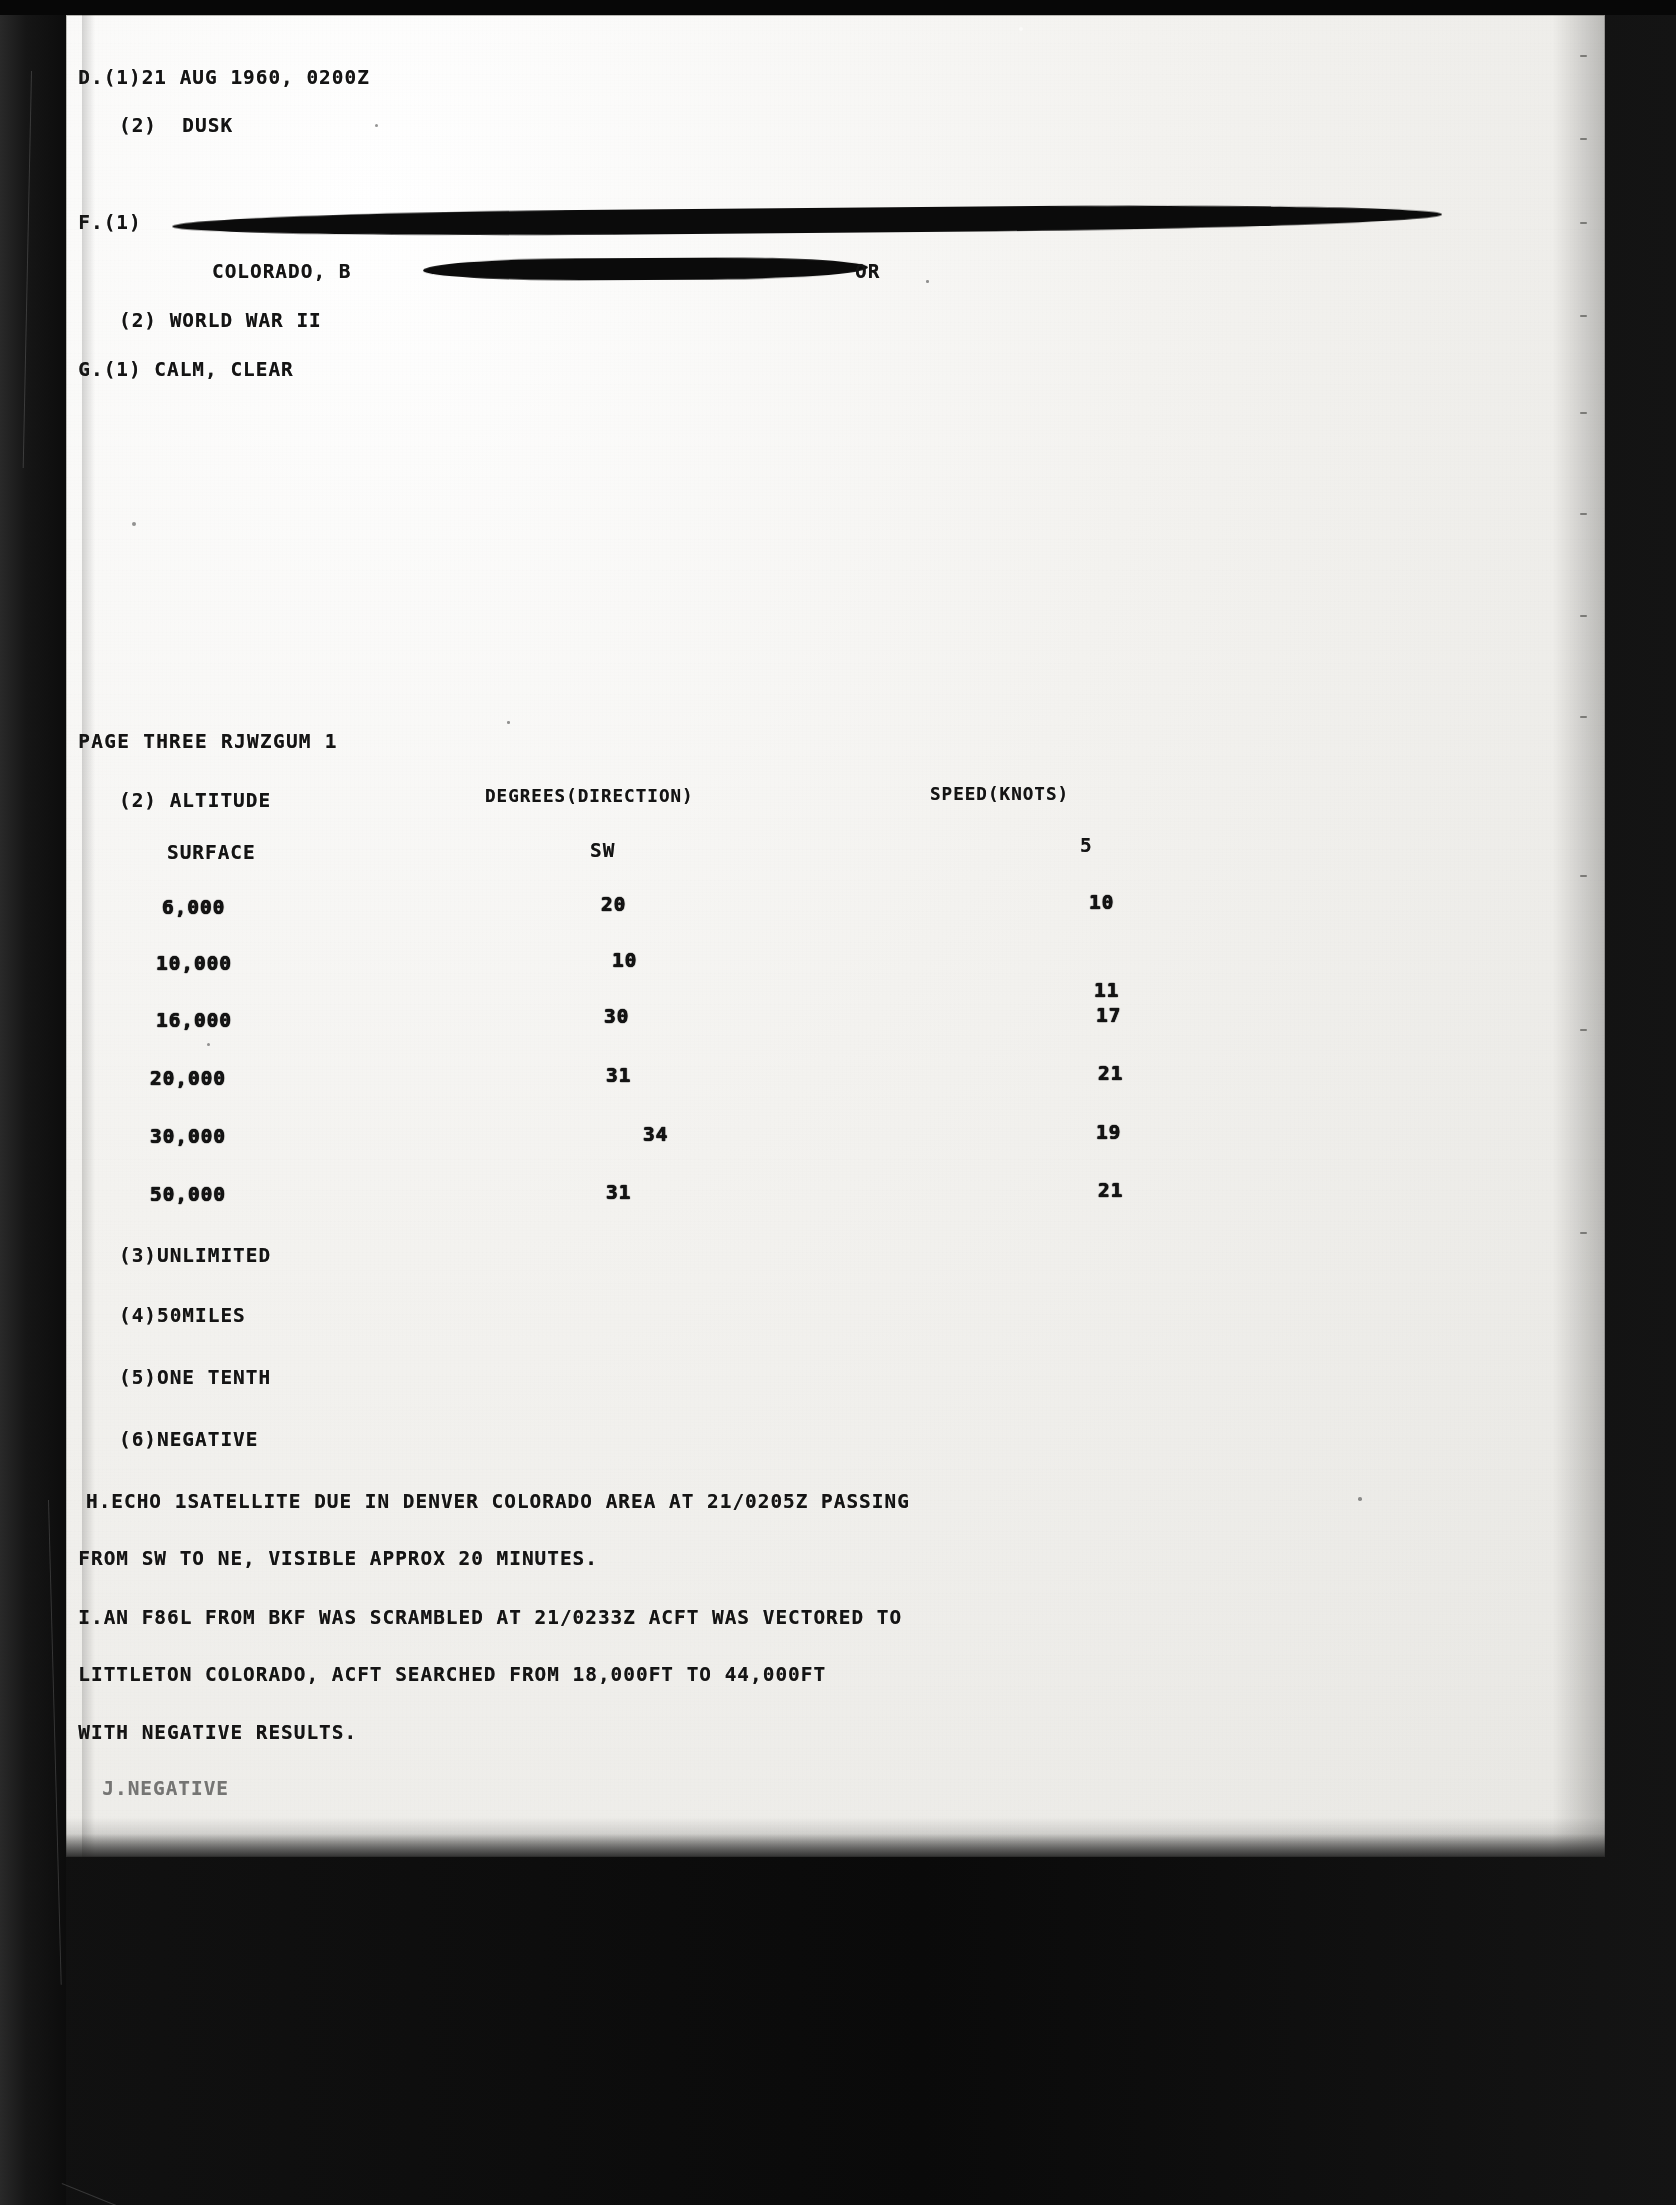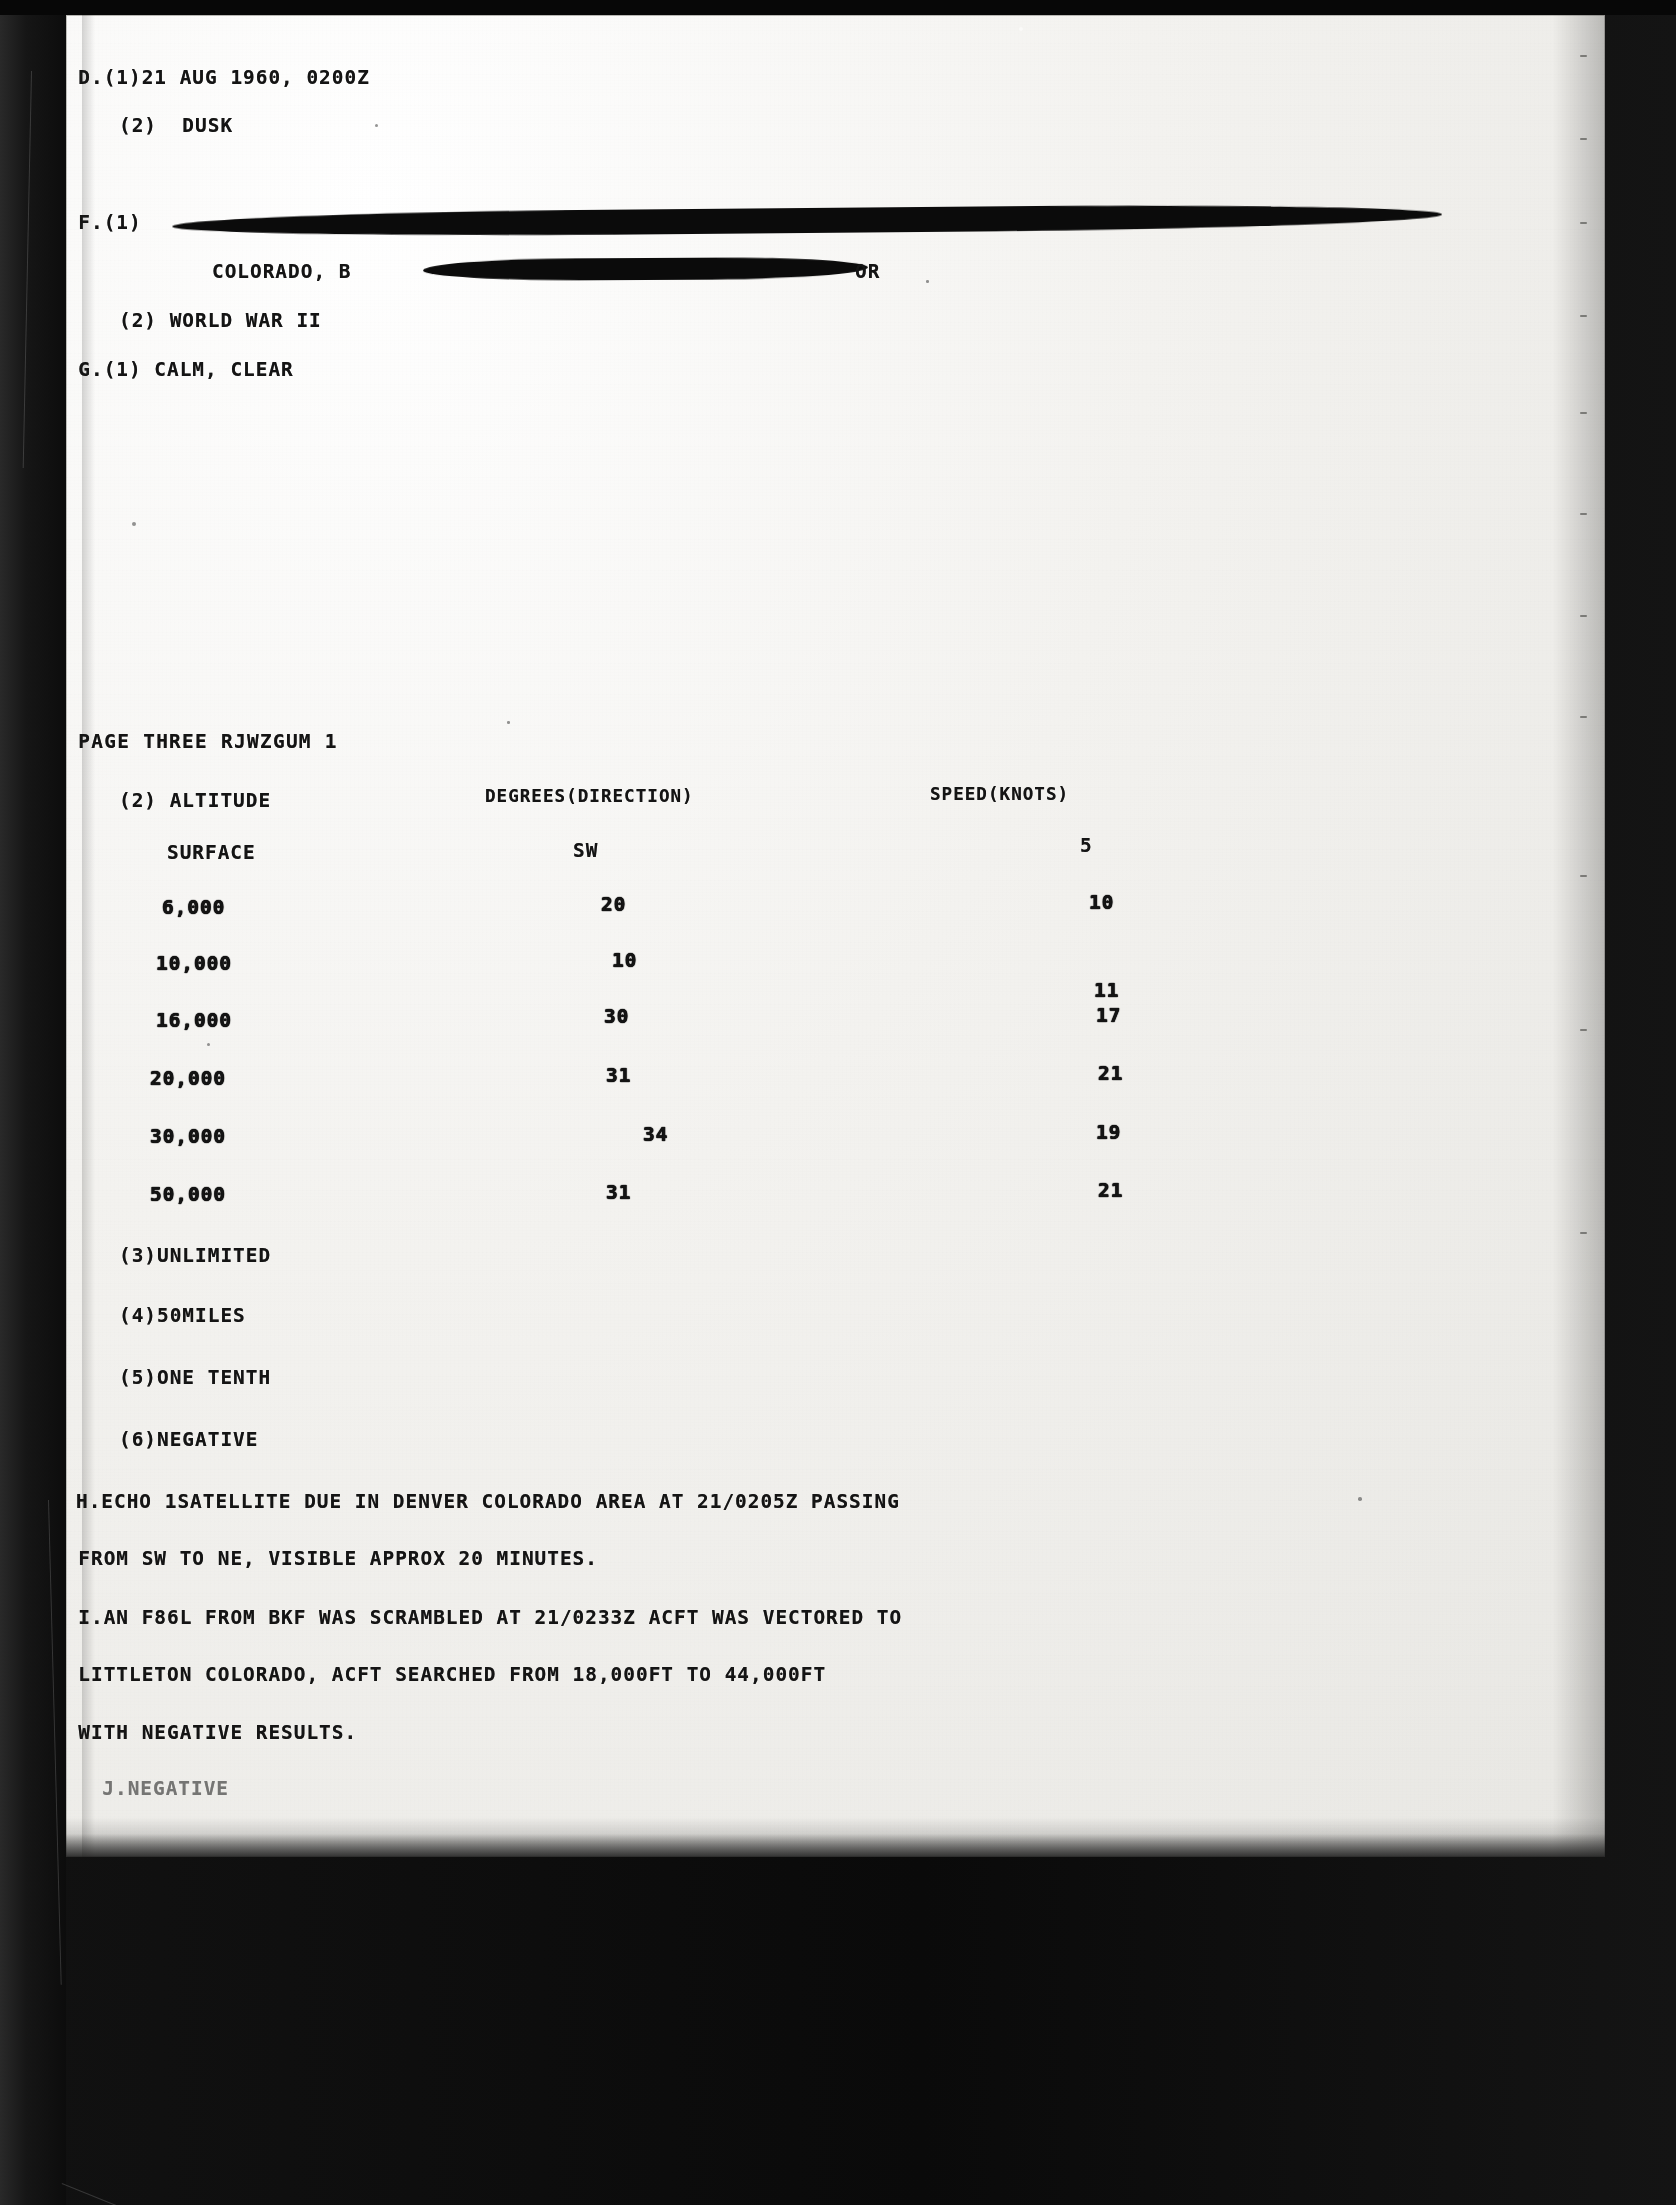--- a/index.html
+++ b/index.html
@@ -178,21 +178,21 @@
     <div class="tw" style="left:53px; top:296px;">(2) WORLD WAR II</div>
     <div class="tw" style="left:12.3px;  top:345px;">G.(1) CALM, CLEAR</div>
 
     <div class="tw hdr" style="left:12.3px; top:717px;">PAGE THREE RJWZGUM 1</div>
 
     <div class="tw" style="left:53px; top:776px;">(2) ALTITUDE</div>
     <div class="tw sm" style="left:419px;  top:773px;">DEGREES(DIRECTION)</div>
     <div class="tw sm" style="left:864px; top:771px;">SPEED(KNOTS)</div>
 
     <div class="tw" style="left:101px;  top:828px;">SURFACE</div>
-    <div class="tw" style="left:507px; top:826px;text-align:right;">SW</div>
+    <div class="tw" style="left:524px; top:826px;text-align:right;">SW</div>
     <div class="tw" style="left:1014px; top:821px;">5</div>
 
     <div class="tw inked" style="left:96px;  top:883px;">6,000</div>
     <div class="tw inked" style="left:535px; top:880px;">20</div>
     <div class="tw inked" style="left:1023px; top:878px;">10</div>
 
     <div class="tw inked" style="left:90px;  top:939px;">10,000</div>
     <div class="tw inked" style="left:546px; top:936px;">10</div>
     <div class="tw inked" style="left:1028px; top:934px;margin-top:32px;">11</div>
 
@@ -210,21 +210,21 @@
 
     <div class="tw inked" style="left:84px;  top:1170px;">50,000</div>
     <div class="tw inked" style="left:540px; top:1168px;">31</div>
     <div class="tw inked" style="left:1032px; top:1166px;">21</div>
 
     <div class="tw" style="left:53px; top:1231px;">(3)UNLIMITED</div>
     <div class="tw" style="left:53px; top:1291px;">(4)50MILES</div>
     <div class="tw" style="left:53px; top:1353px;">(5)ONE TENTH</div>
     <div class="tw" style="left:53px; top:1415px;">(6)NEGATIVE</div>
 
-    <div class="tw" style="left:10px; top:1477px;">H.ECHO 1SATELLITE DUE IN DENVER COLORADO AREA AT 21/0205Z PASSING</div>
+    <div class="tw" style="left:20px; top:1477px;">H.ECHO 1SATELLITE DUE IN DENVER COLORADO AREA AT 21/0205Z PASSING</div>
     <div class="tw" style="left:12.3px; top:1534px;">FROM SW TO NE, VISIBLE APPROX 20 MINUTES.</div>
 
     <div class="tw" style="left:12.3px; top:1593px;">I.AN F86L FROM BKF WAS SCRAMBLED AT 21/0233Z ACFT WAS VECTORED TO</div>
     <div class="tw" style="left:12.3px; top:1650px;">LITTLETON COLORADO, ACFT SEARCHED FROM 18,000FT TO 44,000FT</div>
     <div class="tw" style="left:12.3px; top:1708px;">WITH NEGATIVE RESULTS.</div>
 
     <div class="tw" style="left:12.3px; top:1764px; opacity:.55;margin-left:24px;">J.NEGATIVE</div>
 
     <div class="edge-tick" style="right:17.6px; top:40px;"></div>
     <div class="edge-tick" style="right:17.6px; top:123px;"></div>

